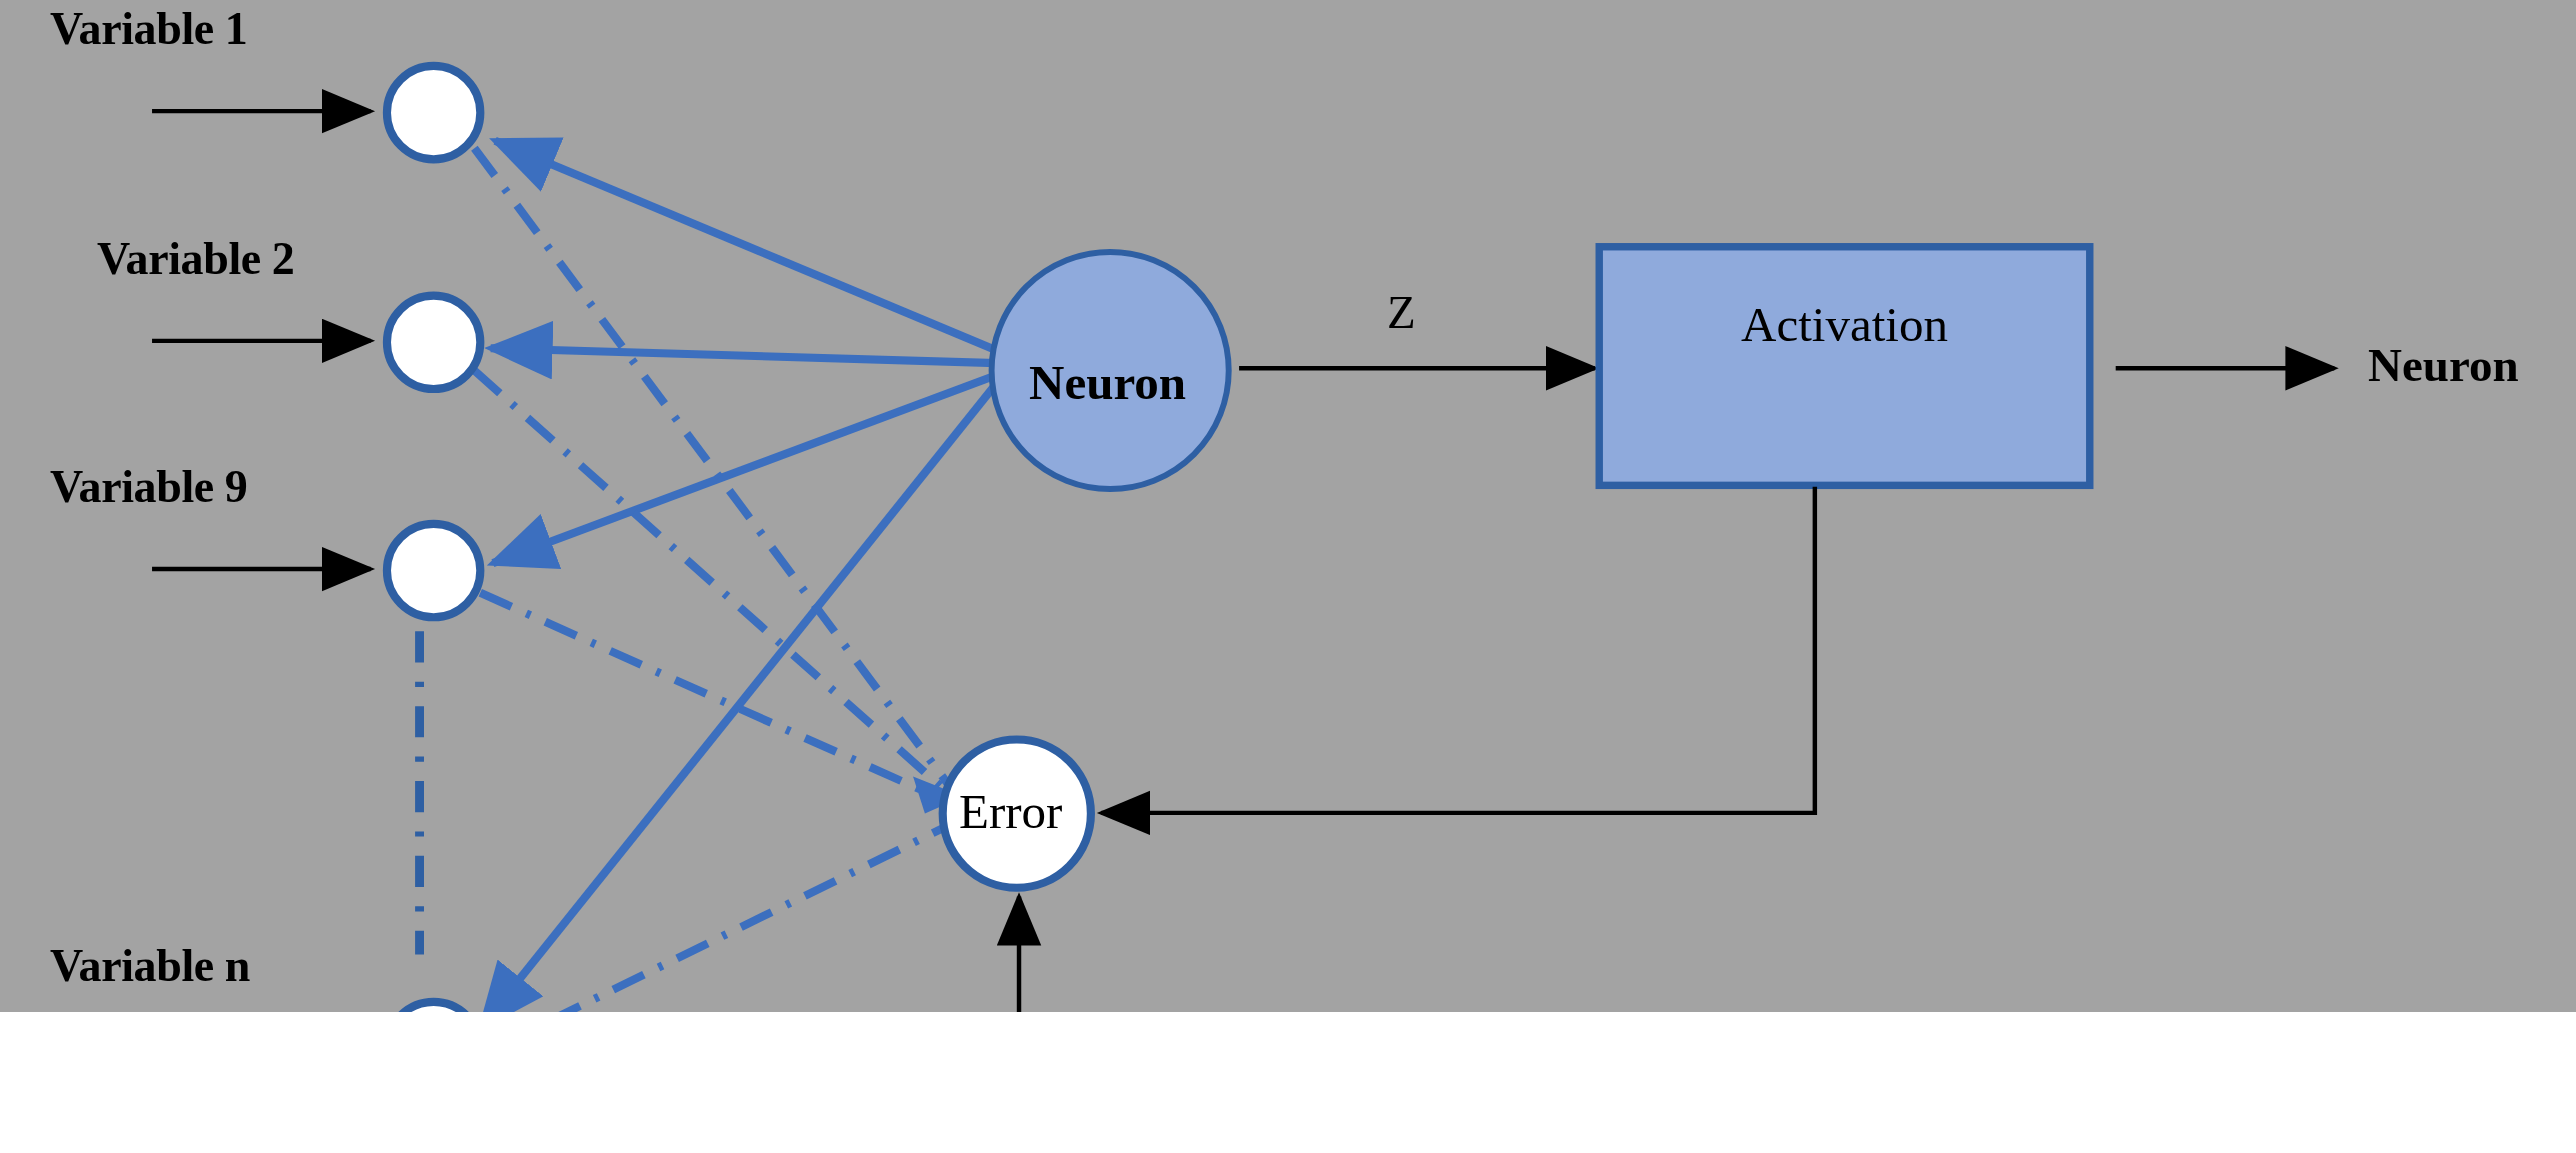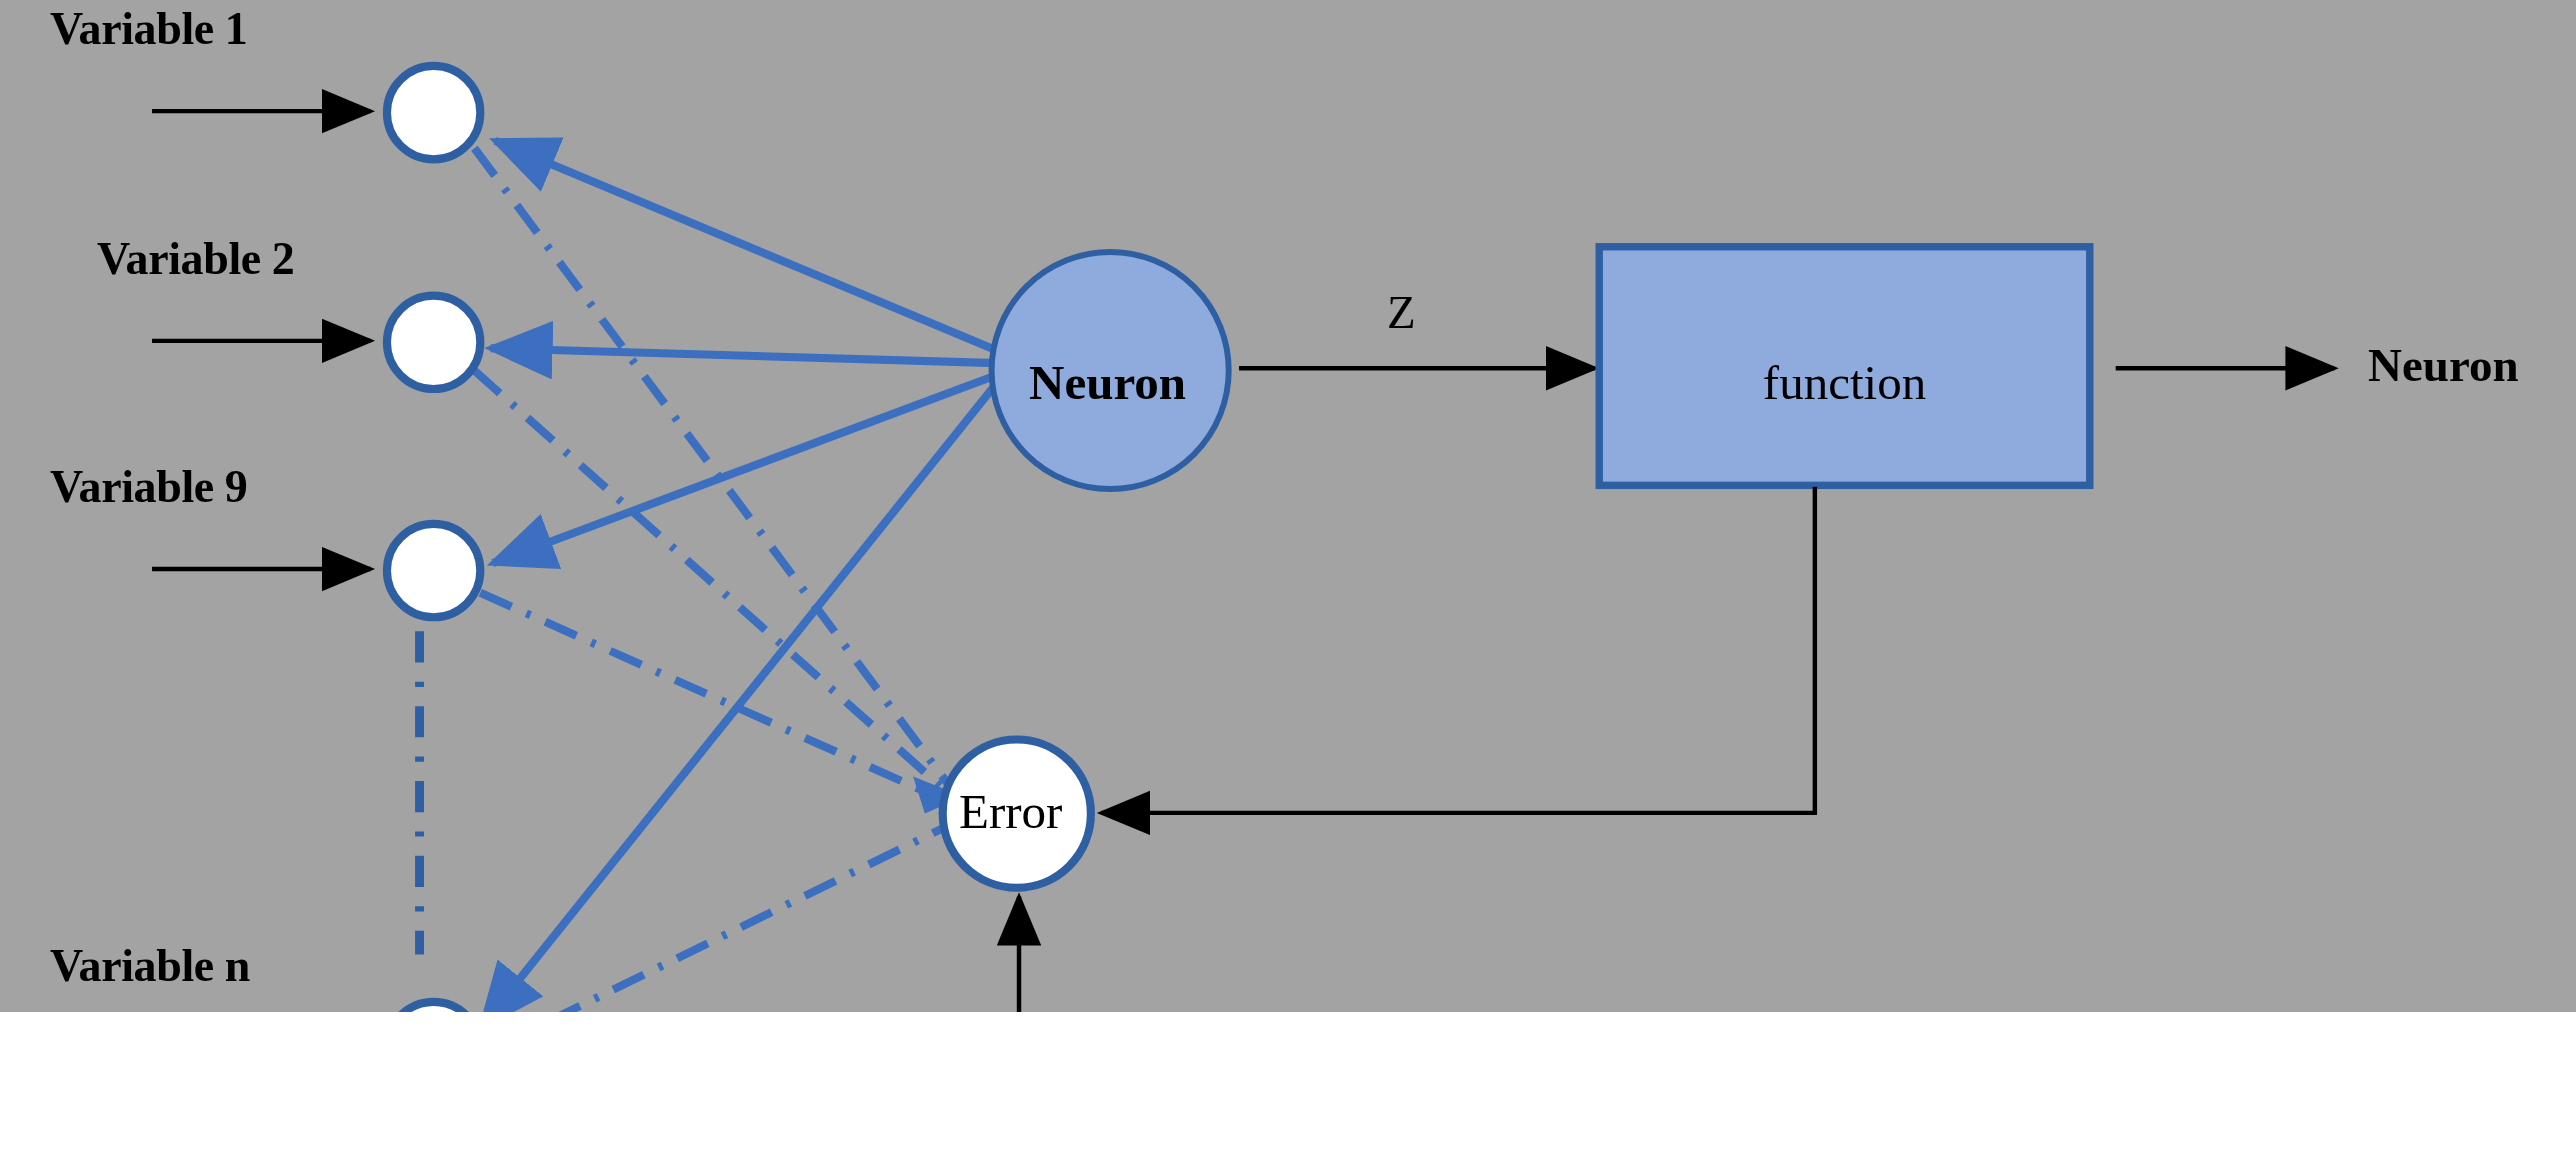--- a/index.html
+++ b/index.html
@@ -86,21 +86,21 @@
 
   <div class="lbl var-label" style="left:50px;top:6px;">Variable 1</div>
   <div class="lbl var-label" style="left:50px;top:236px;margin-left:47px;">Variable 2</div>
   <div class="lbl var-label" style="left:50px;top:464px;">Variable 9</div>
   <div class="lbl var-label" style="left:50px;top:943px;">Variable n</div>
 
   <div class="lbl node-label" style="left:1029px;top:358px;font-weight:bold;">Neuron</div>
 
   <div class="lbl z-label" style="left:1387px;top:289px;">Z</div>
 
-  <div class="lbl box-label" style="left:1599px;top:354px;width:491px;">function</div>
+  <div class="lbl box-label" style="left:1599px;top:296px;width:491px;">Activation</div>
 
   <div class="lbl out-label" style="left:2368px;top:342px;">Neuron</div>
 
   <div class="lbl node-label" style="left:947px;top:787px;margin-left:12px;">Error</div>
 
 
 </div>
 
 
 </body></html>

